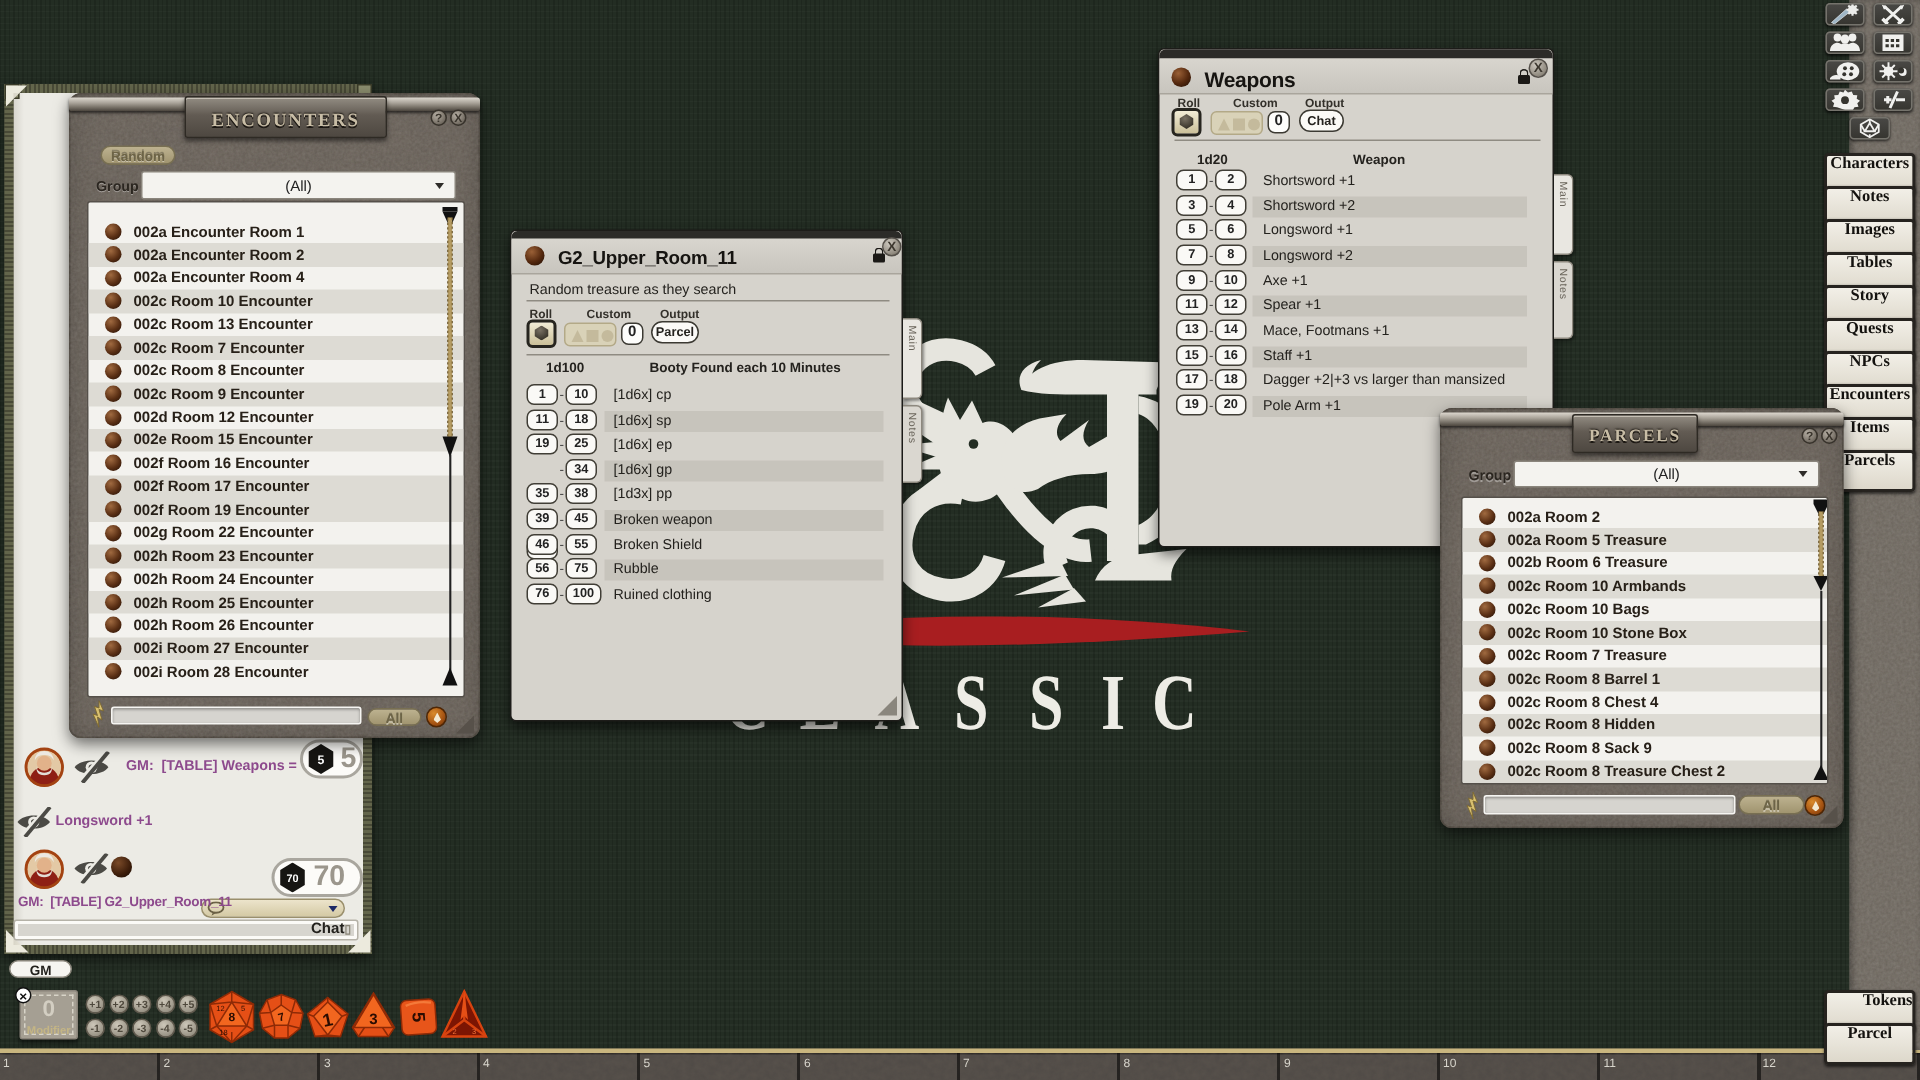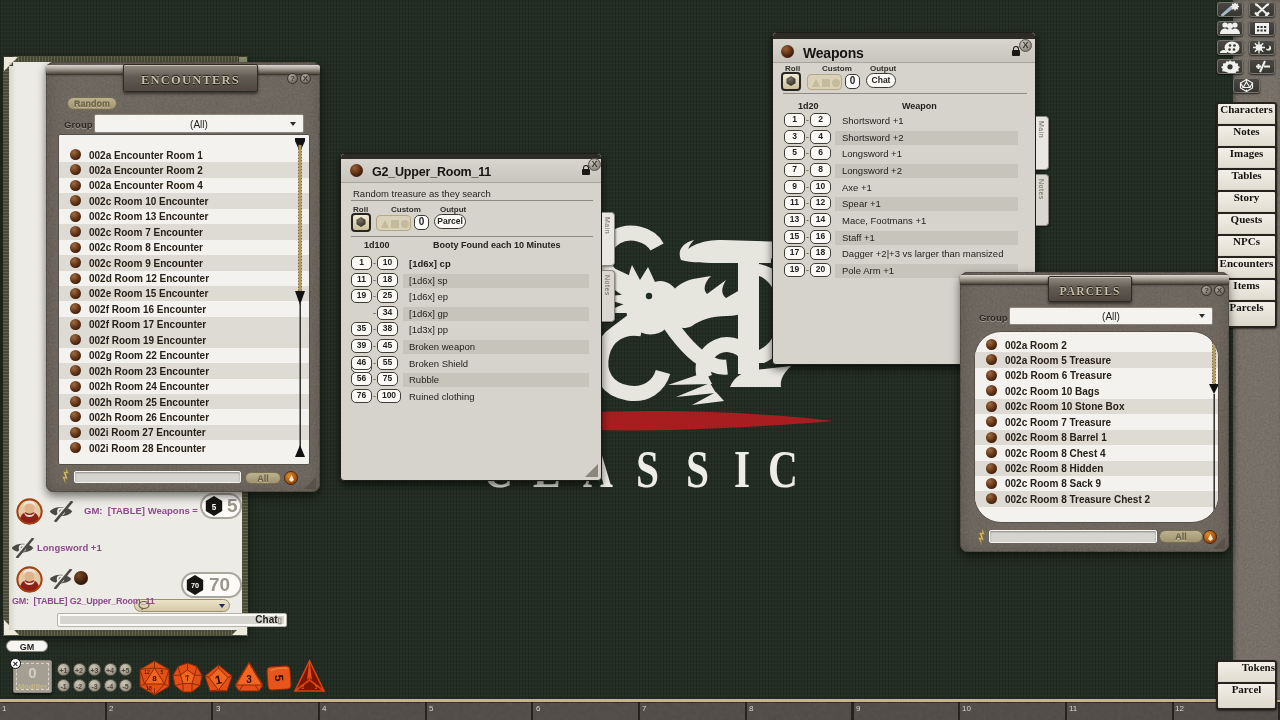--- a/index.html
+++ b/index.html
@@ -381,21 +381,21 @@
 
   <div class="abs" style="left:125px;top:537px;width:96px;height:13px;border-radius:7px;
        background:linear-gradient(#ece4cb,#d4c9a4);border:1px solid #9a8f6c;">
     <svg class="abs" style="left:3px;top:1px" width="12" height="10" viewBox="0 0 12 10">
       <ellipse cx="6" cy="4" rx="5" ry="3.5" fill="none" stroke="#6b6146" stroke-width="1.2"></ellipse>
       <path d="M4 7 L3 9.5 L6.5 7.4" fill="#6b6146"></path>
     </svg>
     <div class="abs" style="right:4px;top:4px;width:0;height:0;border-left:3px solid transparent;border-right:3px solid transparent;border-top:4px solid #1c2866;"></div>
   </div>
 
-  <div class="abs" style="left:0px;top:551px;width:230px;height:14px;background:#fbfaf7;border:1px solid #b5b2a8;border-radius:2px;margin-left:48px;">
+  <div class="abs" style="left:0px;top:551px;width:230px;height:14px;background:#fbfaf7;border:1px solid #b5b2a8;border-radius:2px;">
     <div class="abs" style="left:2px;top:2px;right:2px;bottom:2px;background:#d7d5cf;"></div>
     <div class="abs" style="right:4px;top:0px;font-size:10px;font-weight:bold;color:#23211d;">Chat<span style="color:#8a8578;font-size:8px;">▯</span></div>
   </div>
 </div>
 
 <div class="abs" style="left:6px;top:640px;width:42px;height:12px;background:#f6f5f1;border:1px solid #8a867c;border-radius:7px;z-index:3;
      font-size:9px;font-weight:bold;color:#23211d;text-align:center;line-height:12px;">GM</div>
 
 <div id="encwin" class="stone" style="left:46px;top:62px;width:274px;height:430px;z-index:4;">
   <svg class="tex" width="274" height="430" style="border-radius:8px;overflow:hidden">
@@ -544,21 +544,21 @@
   <div class="thead" style="left:23px;top:86px;">1d100</div>
   <div class="thead" style="left:92px;top:86px;">Booty Found each 10 Minutes</div>
   <div id="g2rows">
     <div class="trow-stripe" style="left:62px;top:120px;width:186px;"></div>
     <div class="trow-stripe" style="left:62px;top:153px;width:186px;"></div>
     <div class="trow-stripe" style="left:62px;top:186px;width:186px;"></div>
     <div class="trow-stripe" style="left:62px;top:219px;width:186px;"></div>
     <div class="nbox" style="left:10px;top:102px;">1</div>
       <span class="ndash" style="left:32px;top:104px;">-</span>
       <div class="nbox" style="left:36px;top:102px;">10</div>
-      <div class="rtxt" style="left:68px;top:104px;font-weight:bold;">[1d6x] cp</div>
+      <div class="rtxt" style="left:68px;top:104px;">[1d6x] cp</div>
     <div class="nbox" style="left:10px;top:119px;">11</div>
       <span class="ndash" style="left:32px;top:121px;">-</span>
       <div class="nbox" style="left:36px;top:119px;">18</div>
       <div class="rtxt" style="left:68px;top:121px;">[1d6x] sp</div>
     <div class="nbox" style="left:10px;top:135px;">19</div>
       <span class="ndash" style="left:32px;top:137px;">-</span>
       <div class="nbox" style="left:36px;top:135px;">25</div>
       <div class="rtxt" style="left:68px;top:137px;">[1d6x] ep</div>
     <div class="nbox" style="left:10px;top:163px;margin-top:42px;">26</div>
       <span class="ndash" style="left:32px;top:154px;">-</span>
@@ -672,33 +672,37 @@
       <rect width="269" height="280" filter="url(#rock)" opacity=".62"></rect>
       <rect width="269" height="280" filter="url(#rock3)" opacity=".3"></rect>
       <rect width="269" height="280" filter="url(#rock2)" opacity=".3"></rect>
     </svg>
   <div class="rail" style="top:3px;"></div>
   <div class="tplate" style="left:88px;top:4px;width:84px;height:26px;font-size:11.5px;line-height:28px;">PARCELS</div>
   <div class="cbtn" style="left:241px;top:13px;">?</div>
   <div class="cbtn" style="left:254px;top:13px;">X</div>
   <div class="glabel" style="left:19px;top:40px;">Group</div>
   <div class="dropdown" style="left:49px;top:35px;width:204px;height:18px;line-height:18px;">(All)</div>
-  <div class="listbox" style="left:14px;top:59px;width:245px;height:192px;border-radius:27px;">
+  <div class="listbox" style="left:14px;top:59px;width:245px;height:192px;">
     <div style="position:absolute;left:0;top:5px;right:0;">
       <div class="lrow">
           <i class="bul"></i>
           <span class="txt">002a Room 2</span>
         </div>
       <div class="lrow g">
           <i class="bul"></i>
           <span class="txt">002a Room 5 Treasure</span>
         </div>
       <div class="lrow">
           <i class="bul"></i>
           <span class="txt">002b Room 6 Treasure</span>
+        </div>
+      <div class="lrow g">
+          <i class="bul"></i>
+          <span class="txt">002c Room 10 Armbands</span>
         </div>
       <div class="lrow">
           <i class="bul"></i>
           <span class="txt">002c Room 10 Bags</span>
         </div>
       <div class="lrow g">
           <i class="bul"></i>
           <span class="txt">002c Room 10 Stone Box</span>
         </div>
       <div class="lrow">

